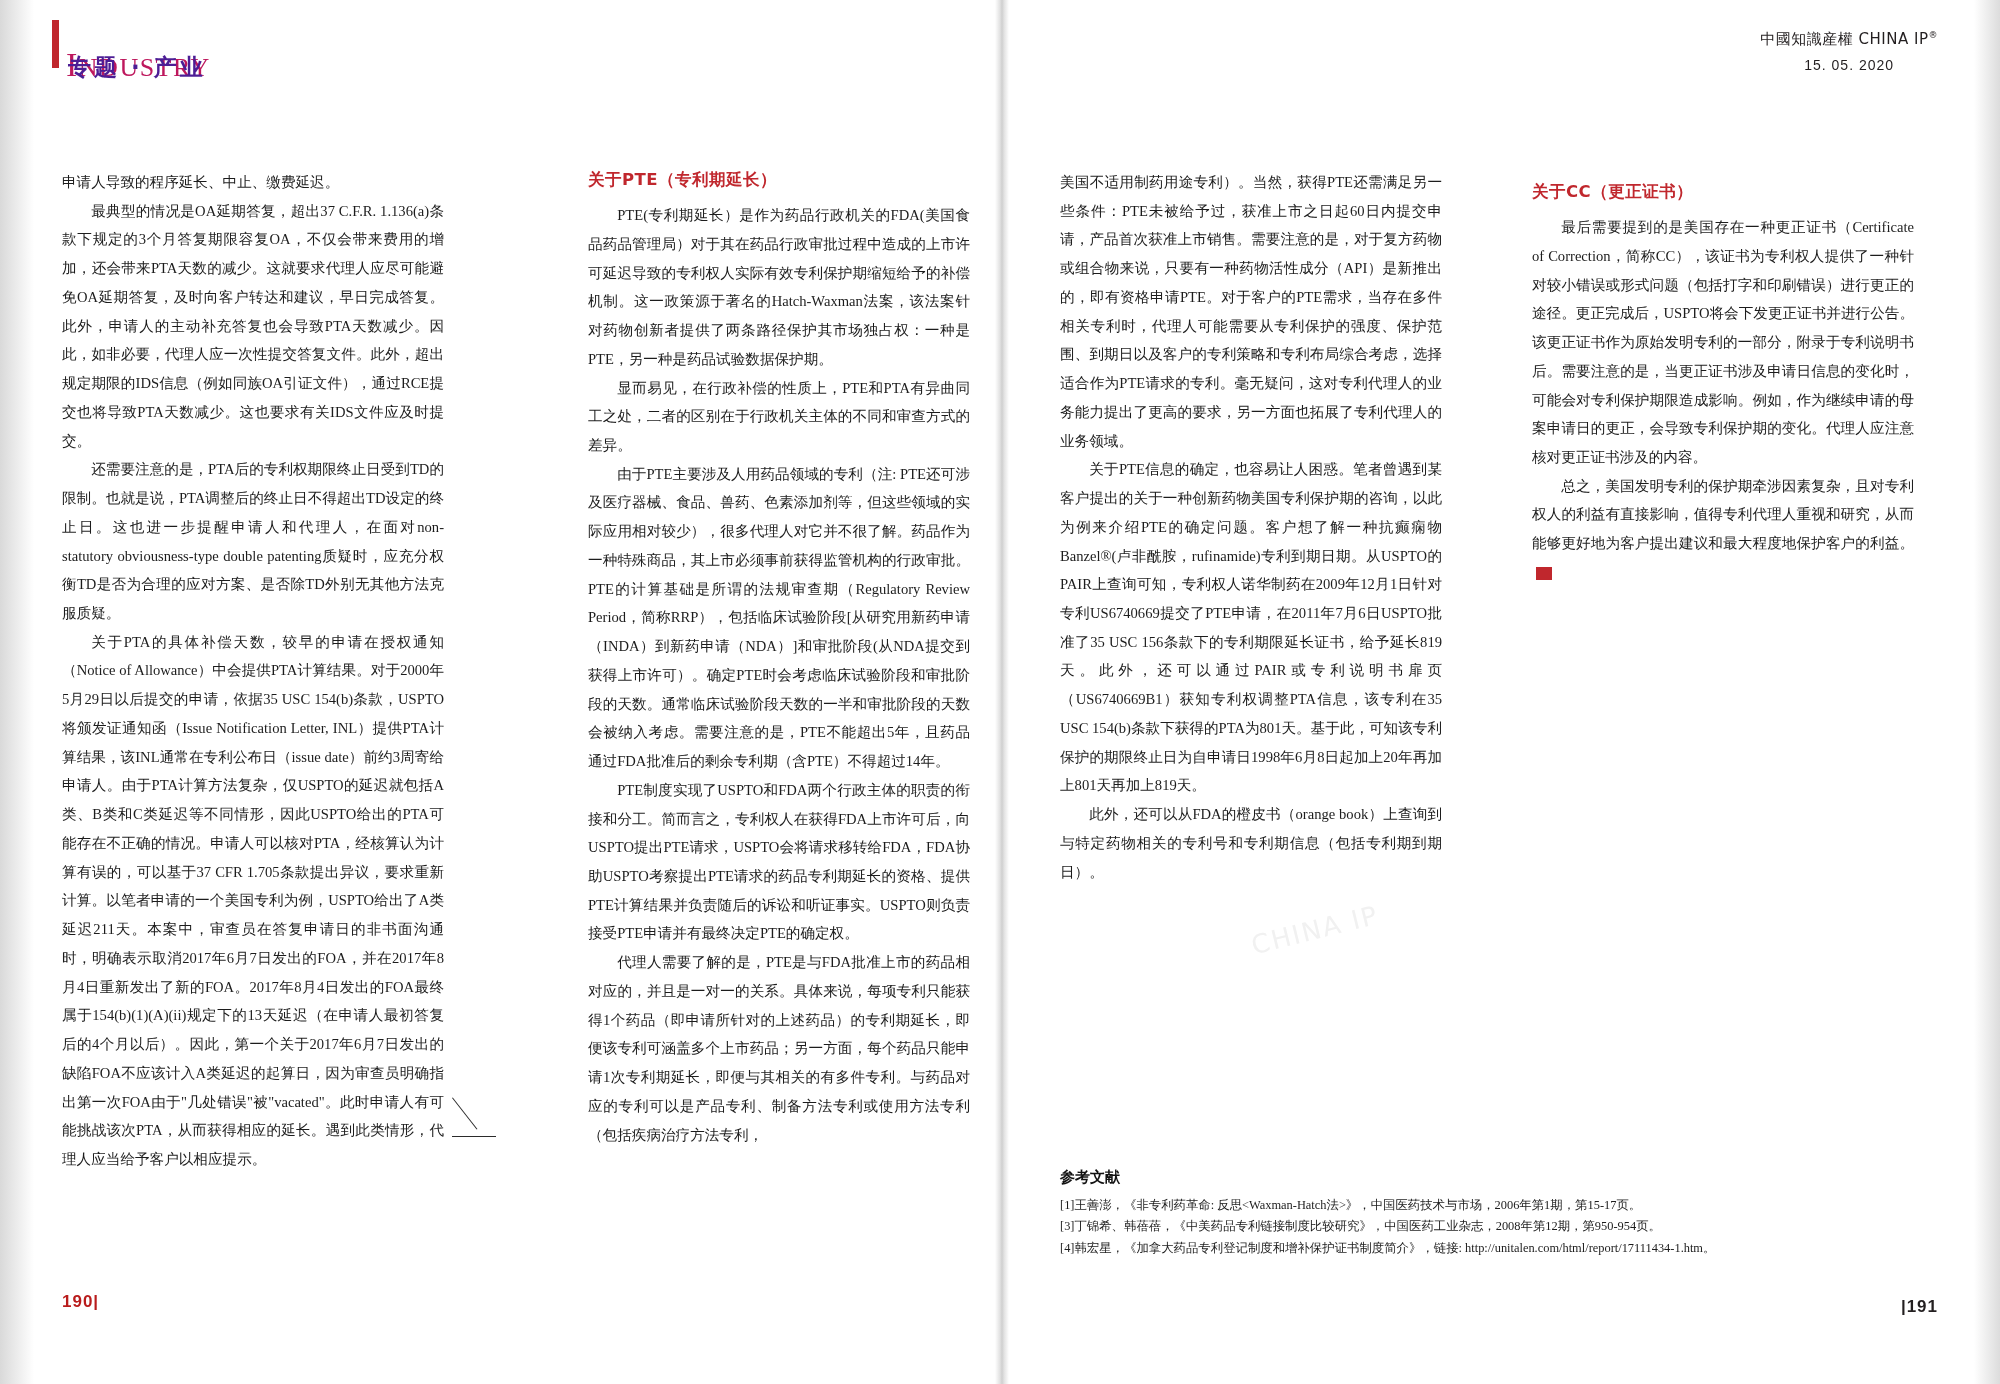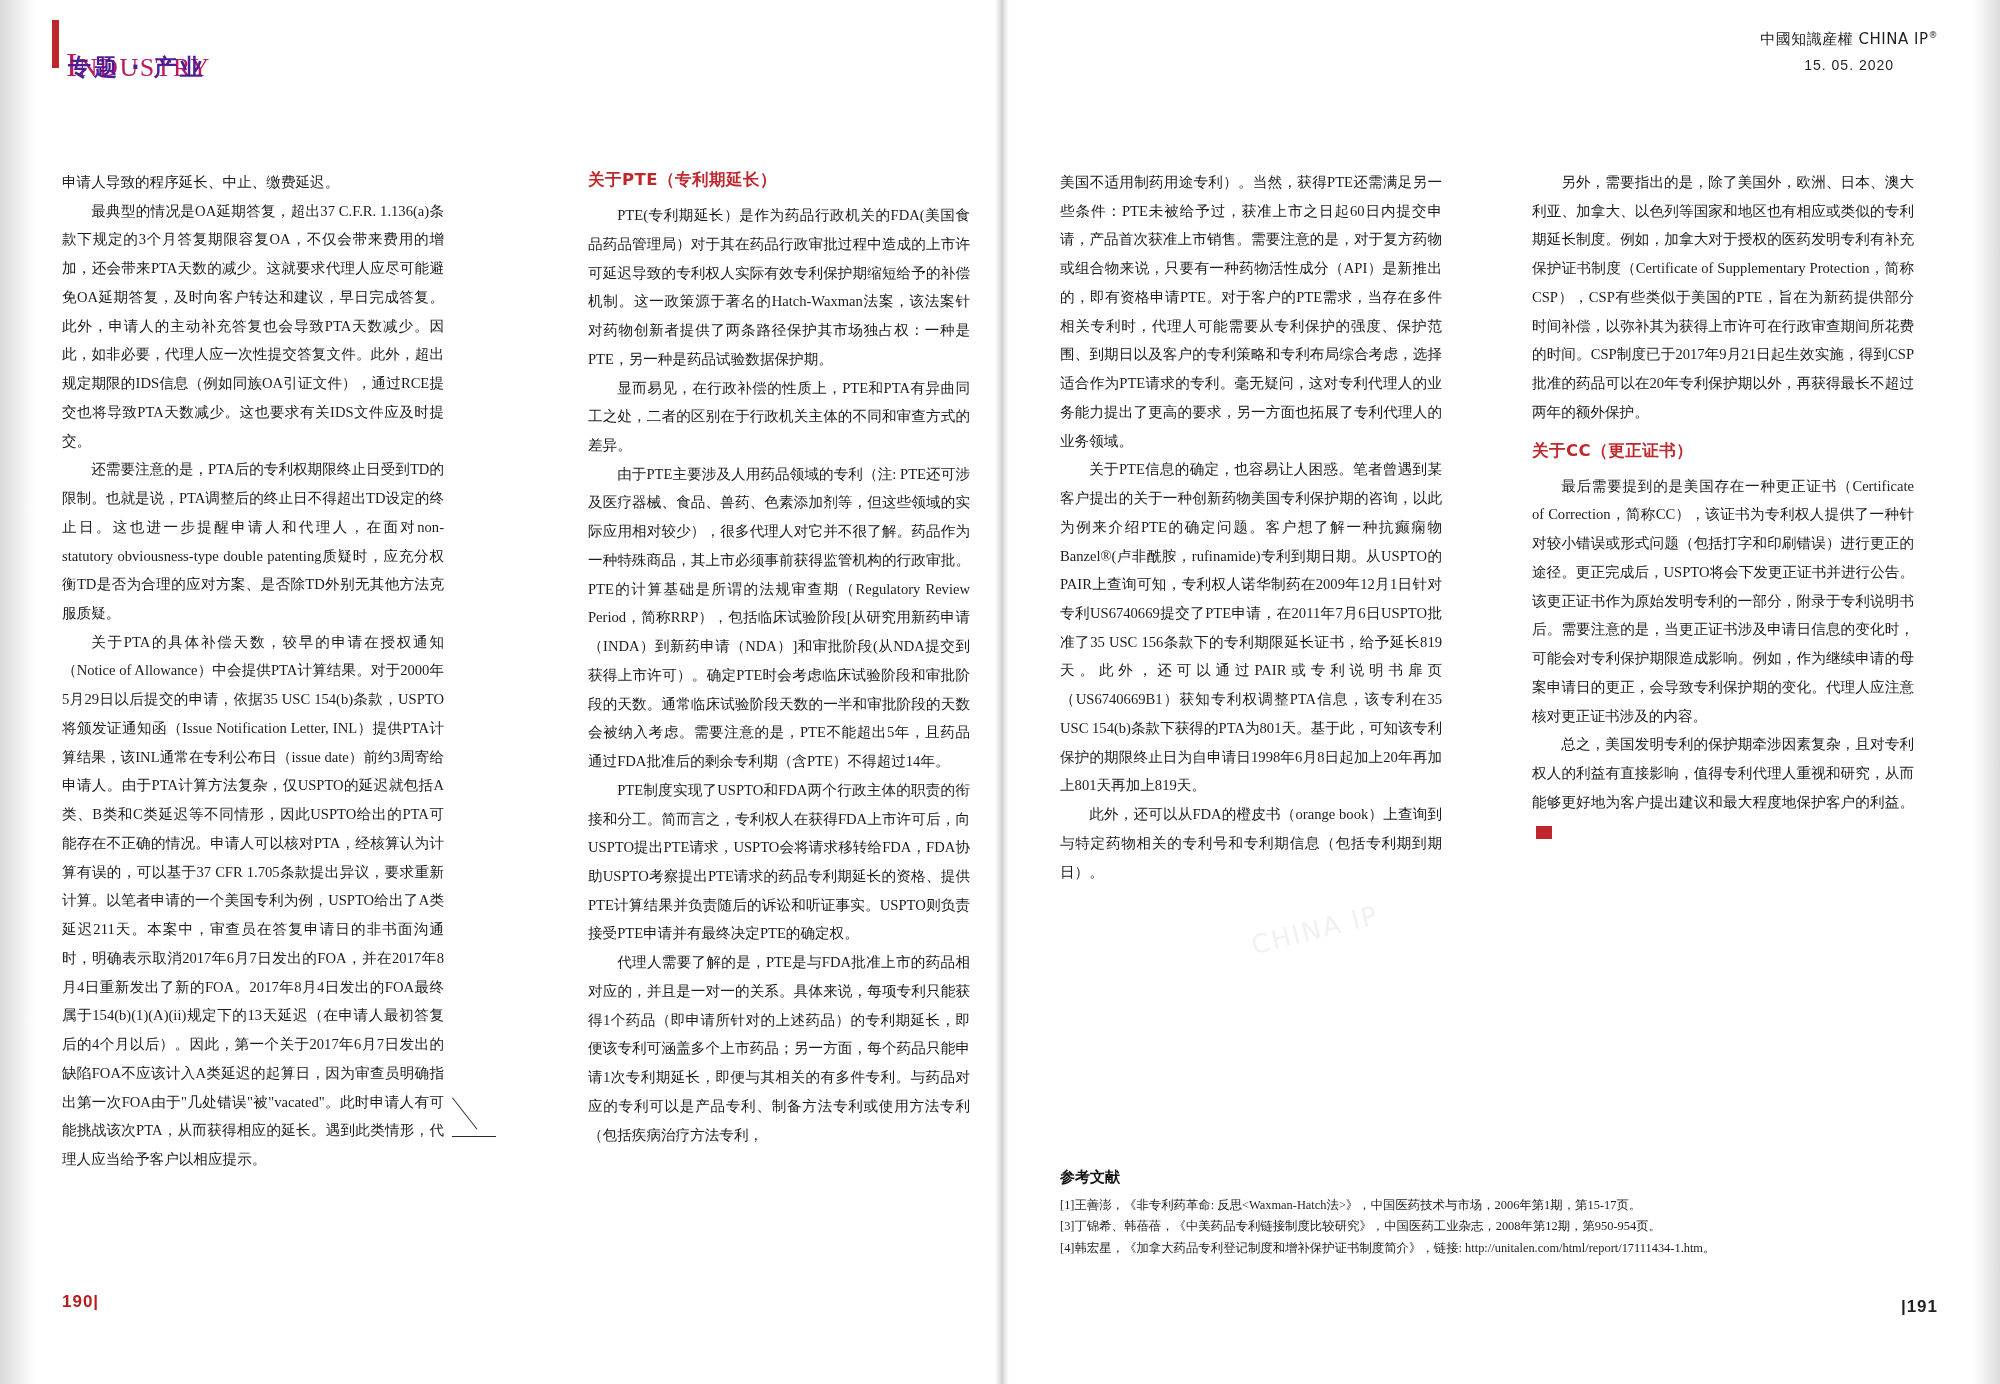--- a/index.html
+++ b/index.html
@@ -279,21 +279,20 @@
     <p>代理人需要了解的是，PTE是与FDA批准上市的药品相对应的，并且是一对一的关系。具体来说，每项专利只能获得1个药品（即申请所针对的上述药品）的专利期延长，即便该专利可涵盖多个上市药品；另一方面，每个药品只能申请1次专利期延长，即便与其相关的有多件专利。与药品对应的专利可以是产品专利、制备方法专利或使用方法专利（包括疾病治疗方法专利，</p>
   </div>
 
   <div class="col c3">
     <p class="noind">美国不适用制药用途专利）。当然，获得PTE还需满足另一些条件：PTE未被给予过，获准上市之日起60日内提交申请，产品首次获准上市销售。需要注意的是，对于复方药物或组合物来说，只要有一种药物活性成分（API）是新推出的，即有资格申请PTE。对于客户的PTE需求，当存在多件相关专利时，代理人可能需要从专利保护的强度、保护范围、到期日以及客户的专利策略和专利布局综合考虑，选择适合作为PTE请求的专利。毫无疑问，这对专利代理人的业务能力提出了更高的要求，另一方面也拓展了专利代理人的业务领域。</p>
     <p>关于PTE信息的确定，也容易让人困惑。笔者曾遇到某客户提出的关于一种创新药物美国专利保护期的咨询，以此为例来介绍PTE的确定问题。客户想了解一种抗癫痫物Banzel®(卢非酰胺，rufinamide)专利到期日期。从USPTO的PAIR上查询可知，专利权人诺华制药在2009年12月1日针对专利US6740669提交了PTE申请，在2011年7月6日USPTO批准了35 USC 156条款下的专利期限延长证书，给予延长819天。此外，还可以通过PAIR或专利说明书扉页（US6740669B1）获知专利权调整PTA信息，该专利在35 USC 154(b)条款下获得的PTA为801天。基于此，可知该专利保护的期限终止日为自申请日1998年6月8日起加上20年再加上801天再加上819天。</p>
     <p>此外，还可以从FDA的橙皮书（orange book）上查询到与特定药物相关的专利号和专利期信息（包括专利期到期日）。</p>
   </div>
 
   <div class="col c4">
-    <p>另外，需要指出的是，除了美国外，欧洲、日本、澳大利亚、加拿大、以色列等国家和地区也有相应或类似的专利期延长制度。例如，加拿大对于授权的医药发明专利有补充保护证书制度（Certificate of Supplementary Protection，简称CSP），CSP有些类似于美国的PTE，旨在为新药提供部分时间补偿，以弥补其为获得上市许可在行政审查期间所花费的时间。CSP制度已于2017年9月21日起生效实施，得到CSP批准的药品可以在20年专利保护期以外，再获得最长不超过两年的额外保护。</p>
     <div class="sechead spaced">关于CC（更正证书）</div>
     <p>最后需要提到的是美国存在一种更正证书（Certificate of Correction，简称CC），该证书为专利权人提供了一种针对较小错误或形式问题（包括打字和印刷错误）进行更正的途径。更正完成后，USPTO将会下发更正证书并进行公告。该更正证书作为原始发明专利的一部分，附录于专利说明书后。需要注意的是，当更正证书涉及申请日信息的变化时，可能会对专利保护期限造成影响。例如，作为继续申请的母案申请日的更正，会导致专利保护期的变化。代理人应注意核对更正证书涉及的内容。</p>
     <p><span>总之，美国发明专利的保护期牵涉因素复杂，且对专利权人的利益有直接影响，值得专利代理人重视和研究，从而能够更好地为客户提出建议和最大程度地保护客户的利益。</span><span class="endmark">IP</span></p>
   </div>
 
   <div class="watermark">CHINA IP</div>
 
   <div class="refs">
     <h4>参考文献</h4>
     <p class="item">[1]王善澎，《非专利药革命: 反思&lt;Waxman-Hatch法&gt;》，中国医药技术与市场，2006年第1期，第15-17页。</p>

